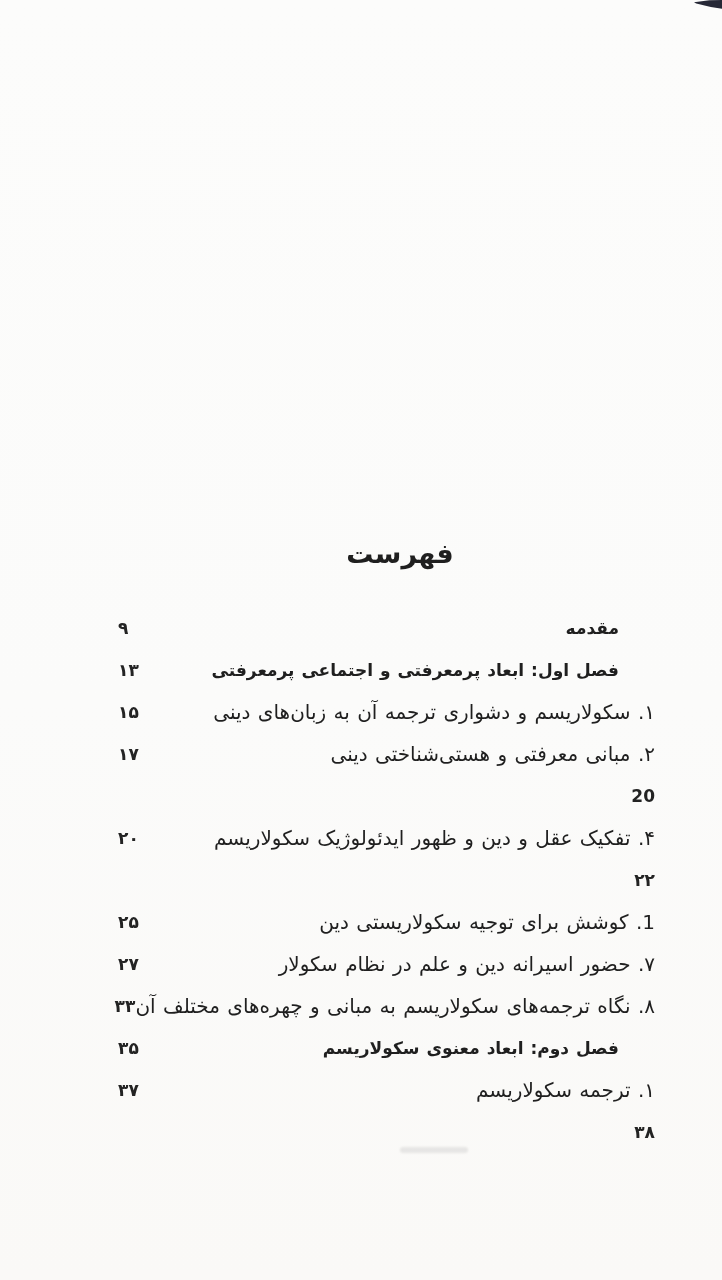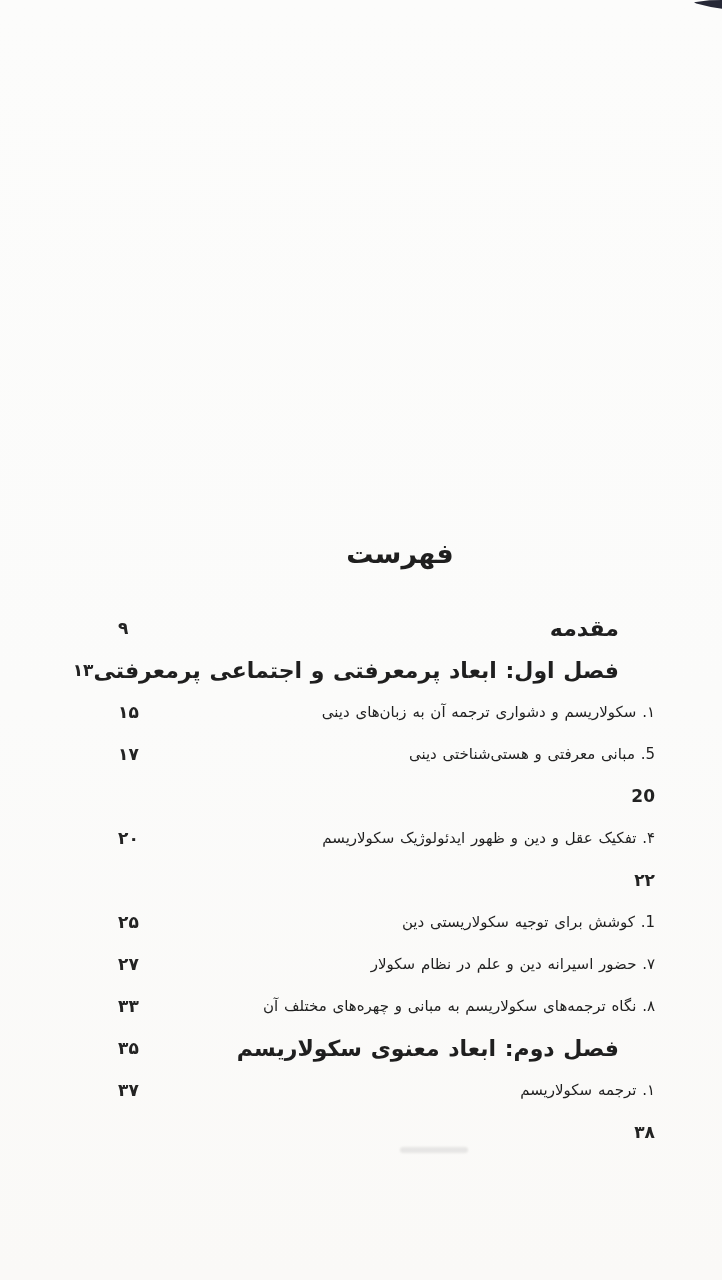--- a/index.html
+++ b/index.html
@@ -51,31 +51,31 @@
   }
   .toc-row{
     height:42px;
     display:flex;
     flex-direction:row;            
     justify-content:space-between;
     align-items:center;
     white-space:nowrap;
   }
   .toc-label{
-    font-size:15px;
+    font-size:20px;
     color:var(--ink);
     word-spacing:1px;
   }
   .toc-row.chapter,
   .toc-row.section{
     padding-right:36px;            
   }
   .toc-row.chapter .toc-label,
   .toc-row.section .toc-label{
-    font-size:22px;
+    font-size:17px;
     font-weight:bold;
   }
   .toc-page{
     font-size:17px;
     font-weight:bold;
     color:#232323;
     direction:ltr;
   }
 </style>
 </head>
@@ -97,21 +97,21 @@
     <span class="toc-label">فصل اول: ابعاد پرمعرفتی و اجتماعی پرمعرفتی</span>
     <span class="toc-page">۱۳</span>
   </div>
 
   <div class="toc-row entry">
     <span class="toc-label">۱. سکولاریسم و دشواری ترجمه آن به زبان‌های دینی</span>
     <span class="toc-page">۱۵</span>
   </div>
 
   <div class="toc-row entry">
-    <span class="toc-label">5. مبانی معرفتی و هستی‌شناختی دینی</span>
+    <span class="toc-label">۲. مبانی معرفتی و هستی‌شناختی دینی</span>
     <span class="toc-page">۱۷</span>
   </div>
 
   <div class="toc-row entry">
     <span class="toc-page">20</span>
   </div>
 
   <div class="toc-row entry">
     <span class="toc-label">۴. تفکیک عقل و دین و ظهور ایدئولوژیک سکولاریسم</span>
     <span class="toc-page">۲۰</span>

